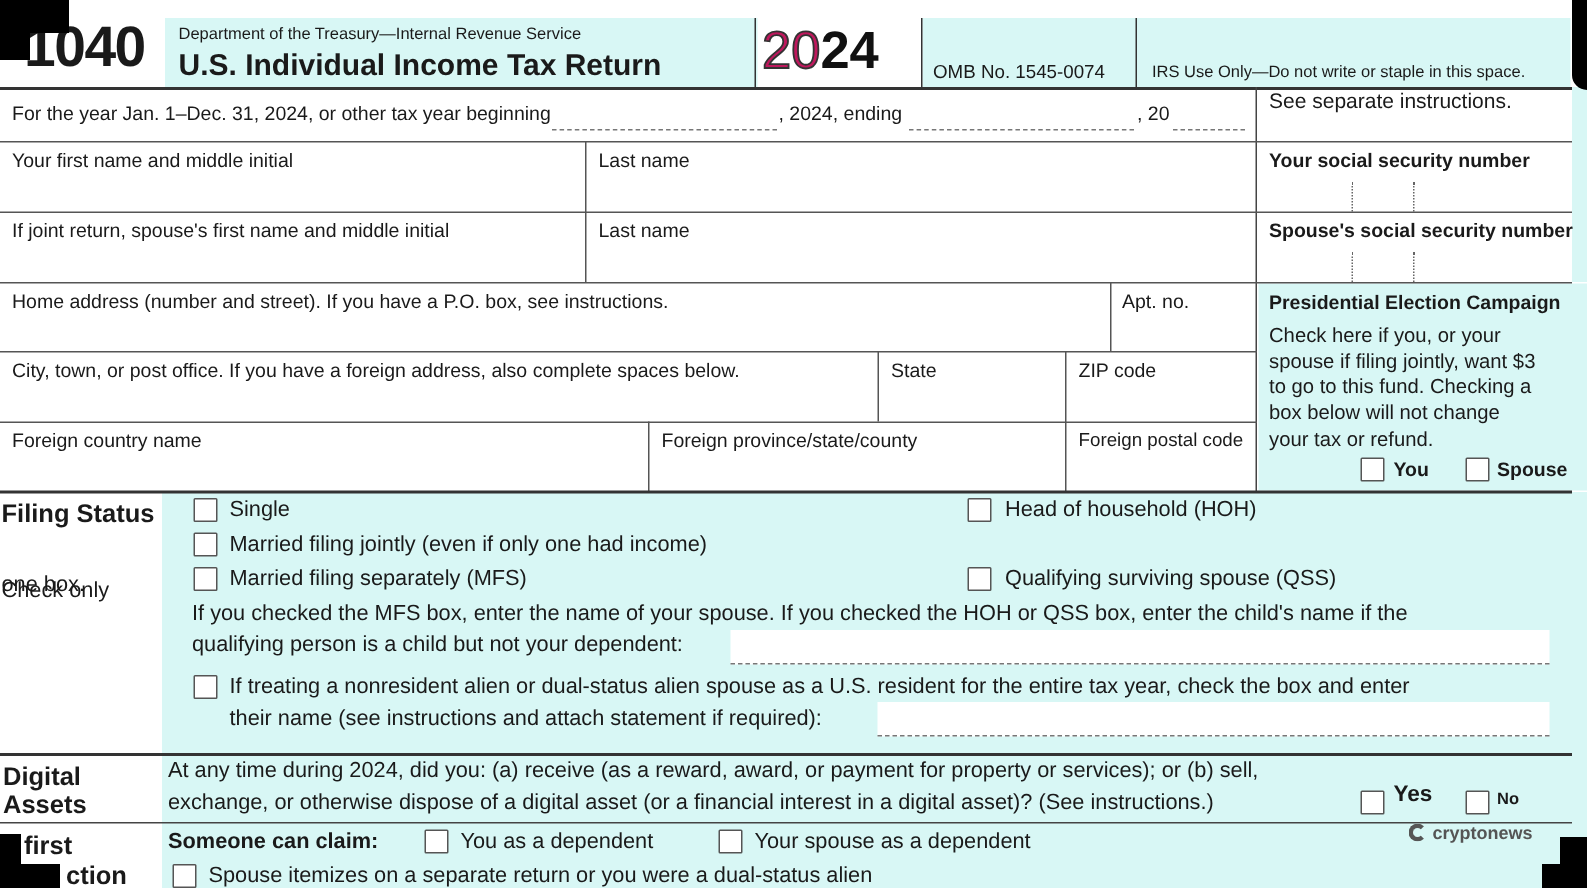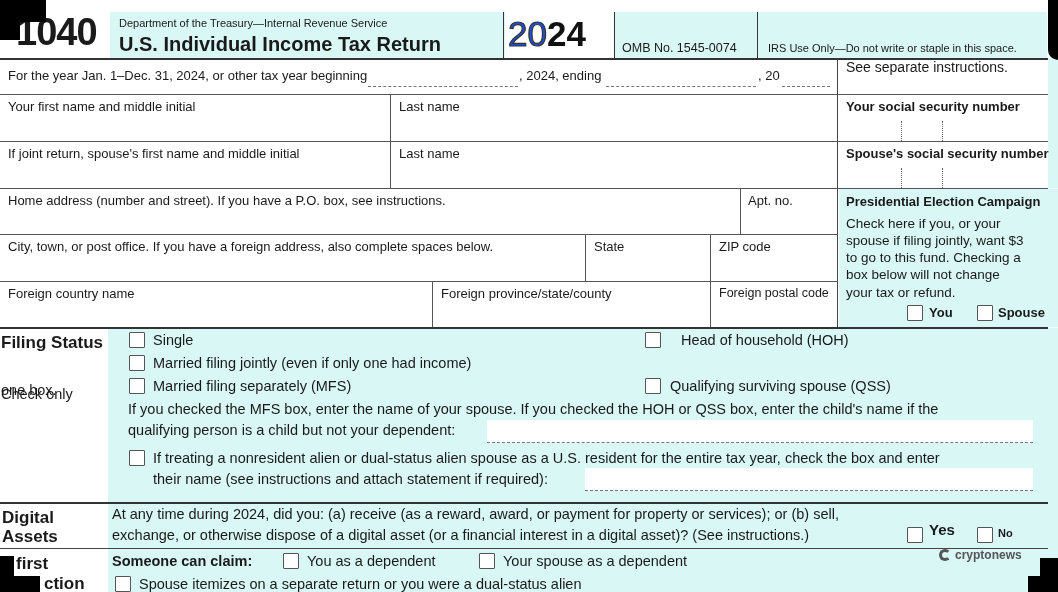--- a/index.html
+++ b/index.html
@@ -34,21 +34,21 @@
 <div class="abs cyan" style="left:839px;top:189px;width:219px;height:138px;"></div>
 <div class="abs cyan" style="left:108px;top:328px;width:950px;height:170px;"></div>
 <div class="abs cyan" style="left:0px;top:498px;width:1058px;height:94px;"></div>
 <div class="abs" style="left:0;top:498px;width:108px;height:94px;background:#ffffff;"></div>
 
 <div class="abs bold" style="left:16px;top:10px;font-size:38px;letter-spacing:-1px;line-height:44px;font-family:'Liberation Sans',sans-serif;">1040</div>
 <div class="lbl" style="left:119px;top:17px;font-size:11px;">Department of the Treasury—Internal Revenue Service</div>
 <div class="lbl bold" style="left:119px;top:33px;font-size:20px;">U.S. Individual Income Tax Return</div>
 <div class="vline" style="left:503px;top:12px;height:46px;border-left:1px solid #333;"></div>
 <div class="abs" style="left:508px;top:14px;font-size:35px;line-height:40px;">
-  <span style="color:#1d4ed8;-webkit-text-stroke:1.2px #333;font-weight:normal;">20</span><span style="font-weight:bold;color:#111;">24</span>
+  <span style="color:#be185d;-webkit-text-stroke:1.2px #333;font-weight:normal;">20</span><span style="font-weight:bold;color:#111;">24</span>
 </div>
 <div class="vline" style="left:614px;top:12px;height:46px;border-left:1px solid #333;"></div>
 <div class="lbl" style="left:622px;top:41px;font-size:12.5px;">OMB No. 1545-0074</div>
 <div class="vline" style="left:757px;top:12px;height:46px;border-left:1px solid #333;"></div>
 <div class="lbl" style="left:768px;top:42px;font-size:11px;text-align:right;">IRS Use Only—Do not write or staple in this space.</div>
 <div class="hline thick" style="left:0;top:58px;width:1048px;"></div>
 
 <div class="lbl" style="left:8px;top:68px;">For the year Jan. 1–Dec. 31, 2024, or other tax year beginning</div>
 <div class="dash" style="left:368px;top:86px;width:150px;"></div>
 <div class="lbl" style="left:519px;top:68px;">, 2024, ending</div>
@@ -122,21 +122,21 @@
 <div class="lbl" style="left:1px;top:364px;font-size:14.5px;margin-top:22px;">Check only</div>
 <div class="lbl" style="left:1px;top:382px;font-size:14.5px;">one box.</div>
 
 <div class="cb" style="left:129px;top:332px;width:16px;height:16px;"></div>
 <div class="txt" style="left:153px;top:332px;text-align:right;">Single</div>
 <div class="cb" style="left:129px;top:355px;width:16px;height:16px;"></div>
 <div class="txt" style="left:153px;top:355px;">Married filing jointly (even if only one had income)</div>
 <div class="cb" style="left:129px;top:378px;width:16px;height:16px;"></div>
 <div class="txt" style="left:153px;top:378px;">Married filing separately (MFS)</div>
 <div class="cb" style="left:645px;top:332px;width:16px;height:16px;"></div>
-<div class="txt" style="left:670px;top:332px;margin-left:11px;">Head of household (HOH)</div>
+<div class="txt" style="left:670px;top:332px;">Head of household (HOH)</div>
 <div class="cb" style="left:645px;top:378px;width:16px;height:16px;"></div>
 <div class="txt" style="left:670px;top:378px;">Qualifying surviving spouse (QSS)</div>
 
 <div class="txt" style="left:128px;top:401px;">If you checked the MFS box, enter the name of your spouse. If you checked the HOH or QSS box, enter the child's name if the</div>
 <div class="txt" style="left:128px;top:422px;">qualifying person is a child but not your dependent:</div>
 <div class="abs" style="left:487px;top:420px;width:546px;height:22px;background:#fff;border-bottom:1px dashed #777;"></div>
 
 <div class="cb" style="left:129px;top:450px;width:16px;height:16px;"></div>
 <div class="txt" style="left:153px;top:450px;">If treating a nonresident alien or dual-status alien spouse as a U.S. resident for the entire tax year, check the box and enter</div>
 <div class="txt" style="left:153px;top:471px;">their name (see instructions and attach statement if required):</div>

